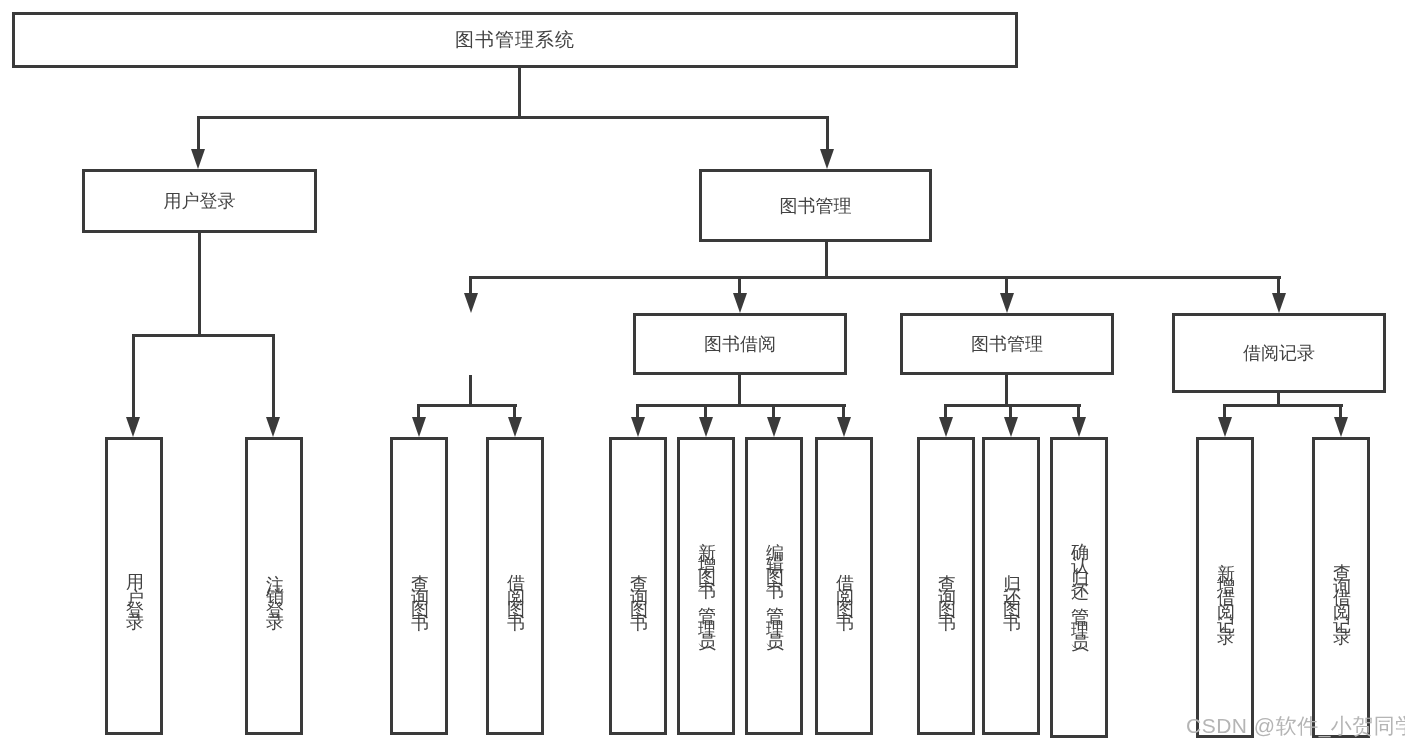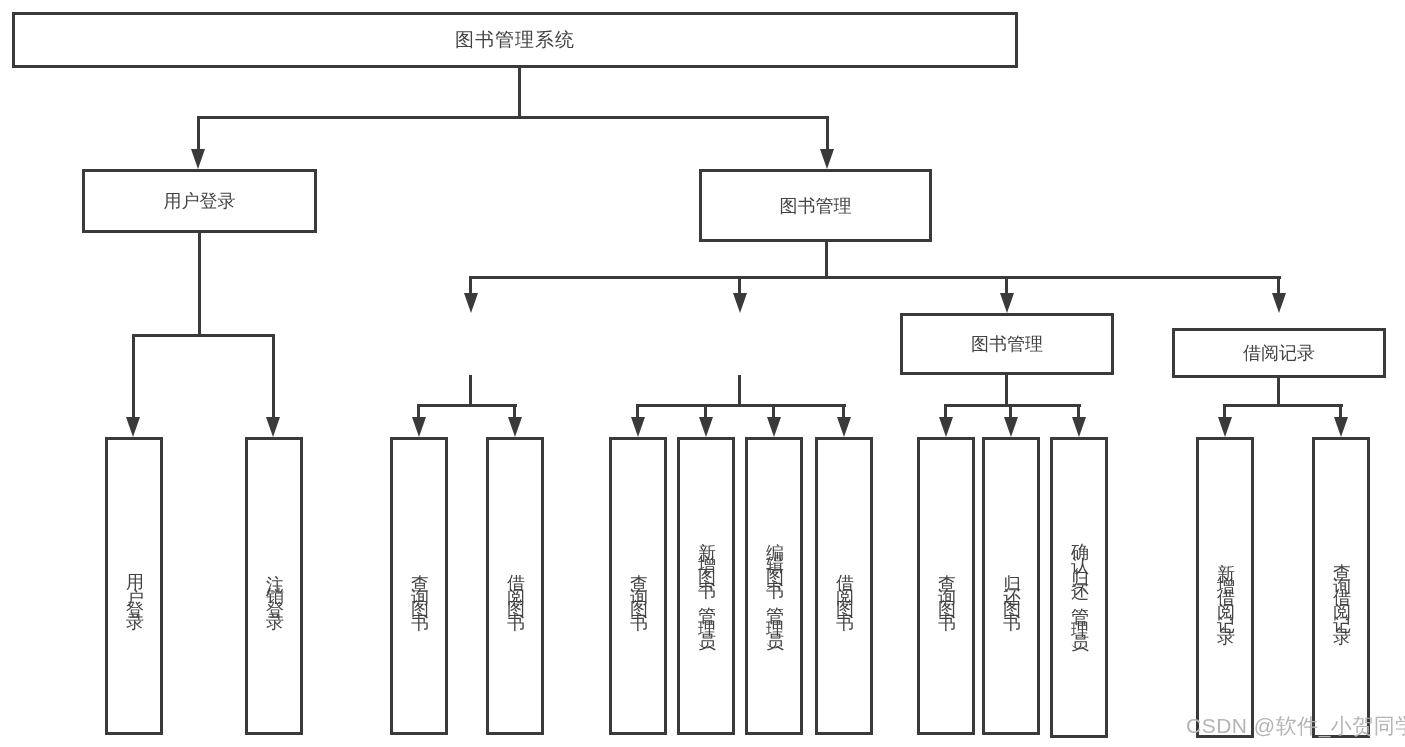--- a/index.html
+++ b/index.html
@@ -89,22 +89,23 @@
   <div class="hl" style="left:469px;top:276px;width:812px"></div>
   <div class="vl" style="left:469px;top:279px;height:14px"></div>
   <div class="vl" style="left:738px;top:279px;height:14px"></div>
   <div class="vl" style="left:1005px;top:279px;height:14px"></div>
   <div class="vl" style="left:1277px;top:279px;height:14px"></div>
   <div class="arrow" style="left:464px;top:293px"></div>
   <div class="arrow" style="left:733px;top:293px"></div>
   <div class="arrow" style="left:1000px;top:293px"></div>
   <div class="arrow" style="left:1272px;top:293px"></div>
 
+  <div class="node" style="left:633px;top:313px;width:214px;height:62px">图书借阅</div>
   <div class="node" style="left:900px;top:313px;width:214px;height:62px">图书管理</div>
-  <div class="node" style="left:1172px;top:328px;width:214px;height:50px">借阅记录</div>
+  <div class="node" style="left:1172px;top:313px;width:214px;height:80px">借阅记录</div>
 
   <div class="vl" style="left:469px;top:375px;height:31px"></div>
   <div class="vl" style="left:738px;top:375px;height:31px"></div>
   <div class="vl" style="left:1005px;top:375px;height:31px"></div>
   <div class="vl" style="left:1277px;top:375px;height:31px"></div>
 
   <div class="hl" style="left:417px;top:404px;width:100px"></div>
   <div class="hl" style="left:636px;top:404px;width:210px"></div>
   <div class="hl" style="left:944px;top:404px;width:137px"></div>
   <div class="hl" style="left:1223px;top:404px;width:120px"></div>

